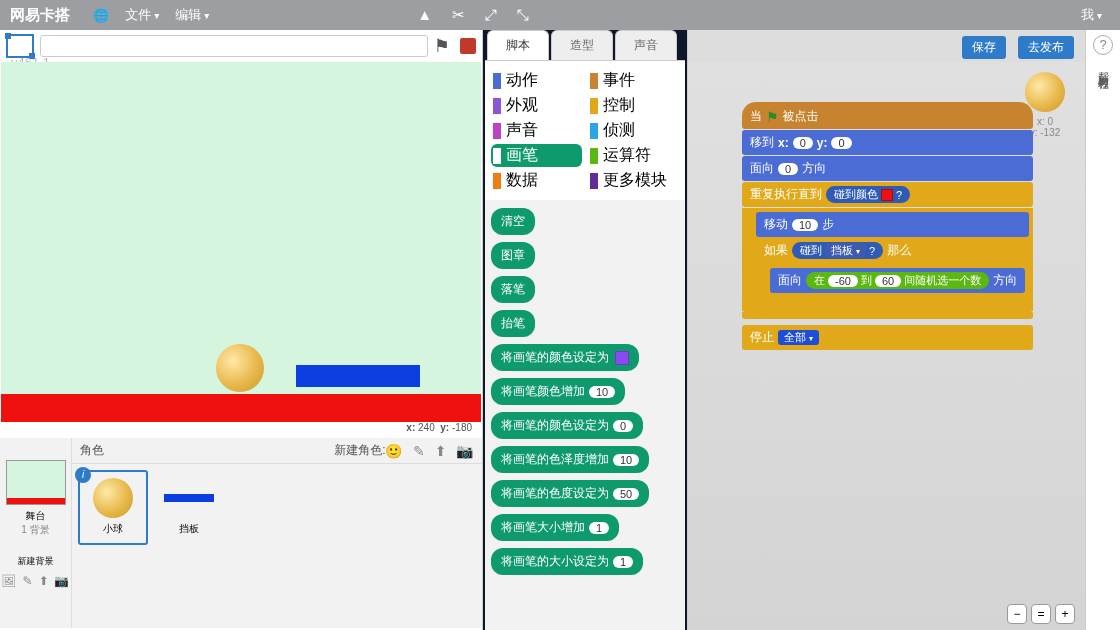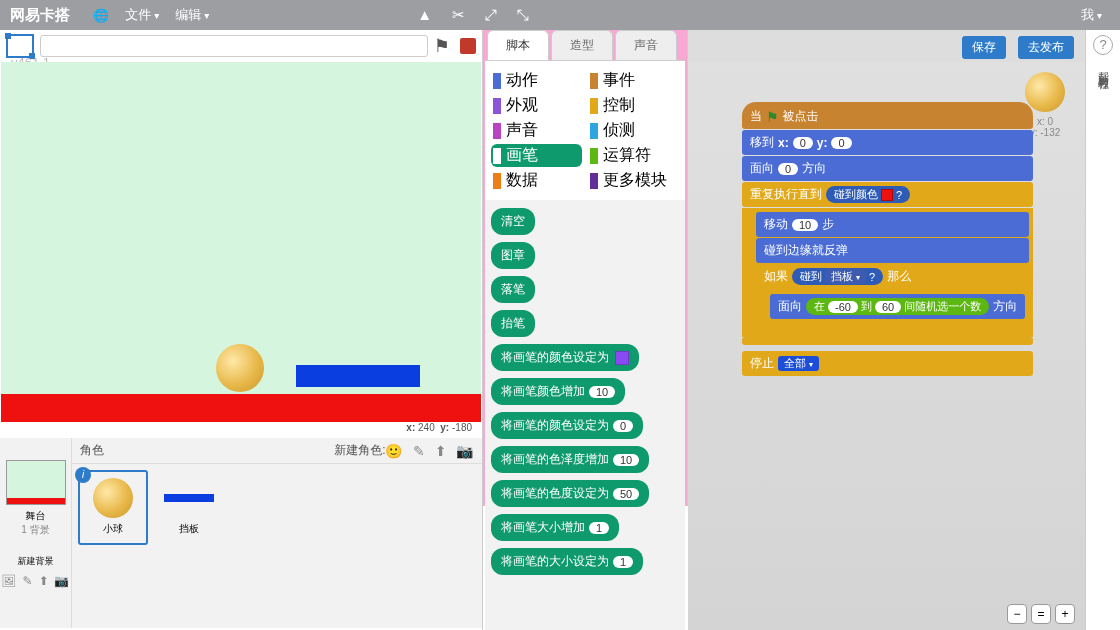--- a/index.html
+++ b/index.html
@@ -7,21 +7,21 @@
 
 .topbar { height: 30px; background: #9c9ea2; display: flex; align-items: center; padding: 0 10px; color: #fff; font-size: 15px; }
 .topbar .brand { font-weight: bold; margin-right: 15px; }
 .topbar .menu-item { margin: 0 8px; cursor: pointer; font-size: 13px; }
 .topbar .dropdown::after { content: "▾"; margin-left: 3px; font-size: 10px; }
 .topbar .center-icons { margin-left: 200px; display: flex; gap: 20px; }
 .topbar .spacer { flex: 1; }
 
 .main { display: flex; height: 600px; }
 .left-col { width: 483px; height: 600px; border-right: 1px solid #ccc; }
-.mid-col { width: 205px; height: 476px; border-right: 1px solid #ccc; background: #f9a8d4; }
+.mid-col { width: 205px; height: 600px; border-right: 1px solid #ccc; background: #0f172a; }
 .script-col { width: 397px; height: 600px; background: #ddd; }
 .right-col { width: 35px; height: 600px; border-left: 1px solid #ccc; padding: 5px 3px; font-size: 11px; text-align: center; color: #555; }
 .right-col .help-icon { width: 20px; height: 20px; border: 1px solid #aaa; border-radius: 50%; margin: 0 auto 8px; line-height: 18px; font-size: 13px; color: #888; }
 
 
 .stage-header { height: 32px; display: flex; align-items: center; padding: 2px 6px; gap: 6px; }
 .fullscreen-icon { width: 28px; height: 24px; border: 2px solid #2e7cc9; position: relative; }
 .fullscreen-icon::before, .fullscreen-icon::after { content: ""; position: absolute; width: 6px; height: 6px; background: #2e7cc9; }
 .fullscreen-icon::before { top: -3px; left: -3px; }
 .fullscreen-icon::after { bottom: -3px; right: -3px; }
@@ -292,21 +292,20 @@
               <span class="color-chip" style="background:#ef1010"></span>
               <span>?</span>
             </span>
         </div>
         <div class="control-body">
           <div class="sblock motion">
             <span>移动</span>
               <span class="pill-w">10</span>
               <span>步</span>
           </div>
-          <div class="sblock motion">碰到边缘就反弹</div>
           <div class="sblock control">
             <span>如果</span>
             <span class="pill-b">
                 <span>碰到</span>
                 <span class="dropdown-s">挡板</span>
                 <span>?</span>
               </span>
             <span>那么</span>
           </div>
           <div class="control-body">

